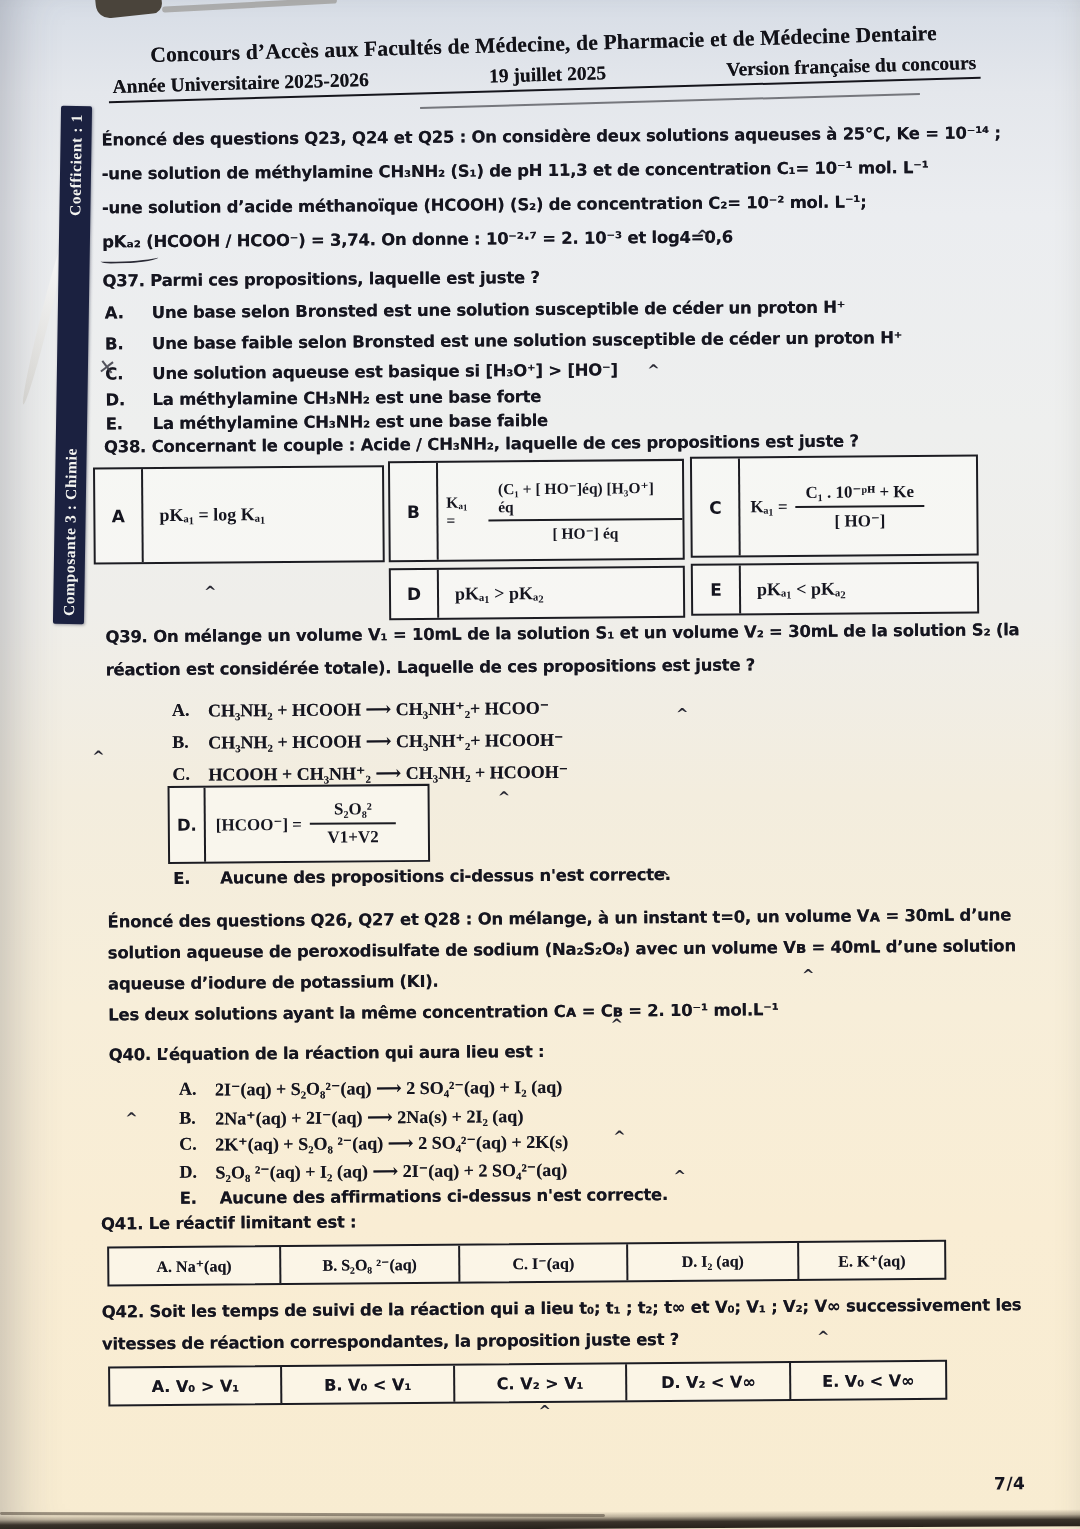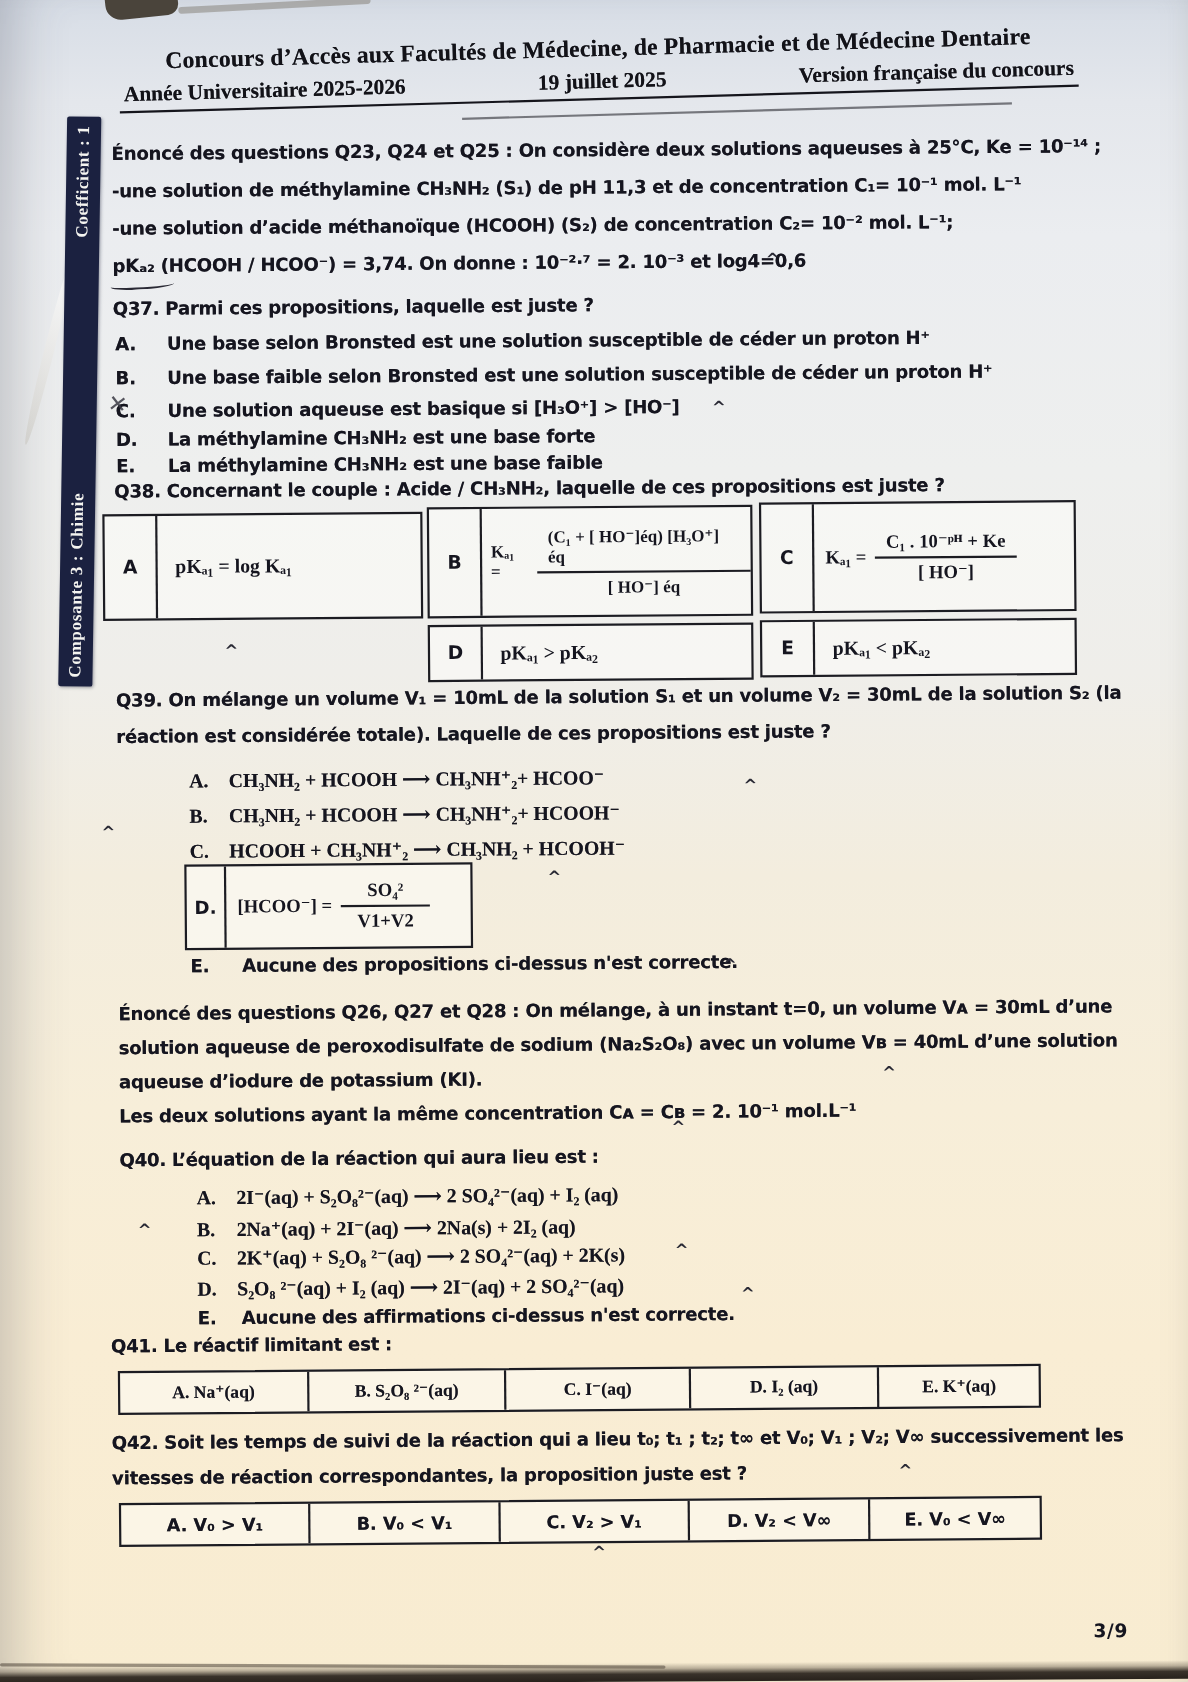--- a/index.html
+++ b/index.html
@@ -166,21 +166,21 @@
     <div class="eqrow eq" style="left:172px;top:761px;">
       <span class="eletter">C.</span>
       <span>HCOOH + CH₃NH⁺₂  ⟶  CH₃NH₂ + HCOOH⁻</span>
     </div>
 
     <div class="ansbox" style="left:167px;top:783px;width:258px;height:74px;">
       <div class="boxletter" style="flex:0 0 34px;font-size:16.5px;">D.</div>
       <div class="boxbody eq" style="font-size:17px;padding-left:10px;">
         <span>[HCOO⁻] =</span>
         <span class="frac">
-          <span class="num" style="padding:0 24px 3px 24px;">SO₄²</span>
+          <span class="num" style="padding:0 24px 3px 24px;">S₂O₈²</span>
           <span class="den">V1+V2</span>
         </span>
       </div>
     </div>
     <div class="optrow" style="left:172px;top:866px;">
       <span class="letter">E.</span>
       <span>Aucune des propositions ci-dessus n'est correcte.</span>
     </div>
 
     <div class="abs btext lh31" style="left:106px;top:903px;width:915px;">
@@ -239,18 +239,18 @@
     <span class="caret" style="left:497px;top:788px;">^</span>
     <span class="caret" style="left:656px;top:869px;">^</span>
     <span class="caret" style="left:800px;top:968px;">^</span>
     <span class="caret" style="left:608px;top:1016px;">^</span>
     <span class="caret" style="left:122px;top:1106px;">^</span>
     <span class="caret" style="left:610px;top:1128px;">^</span>
     <span class="caret" style="left:670px;top:1168px;">^</span>
     <span class="caret" style="left:812px;top:1330px;">^</span>
     <span class="caret" style="left:533px;top:1402px;">^</span>
 
-    <div class="pagenum">3/9</div>
+    <div class="pagenum">7/4</div>
   </div>
 
   <div class="bottom-line"></div>
   <div class="bottom-edge"></div>
 </div>
 
 </body></html>

